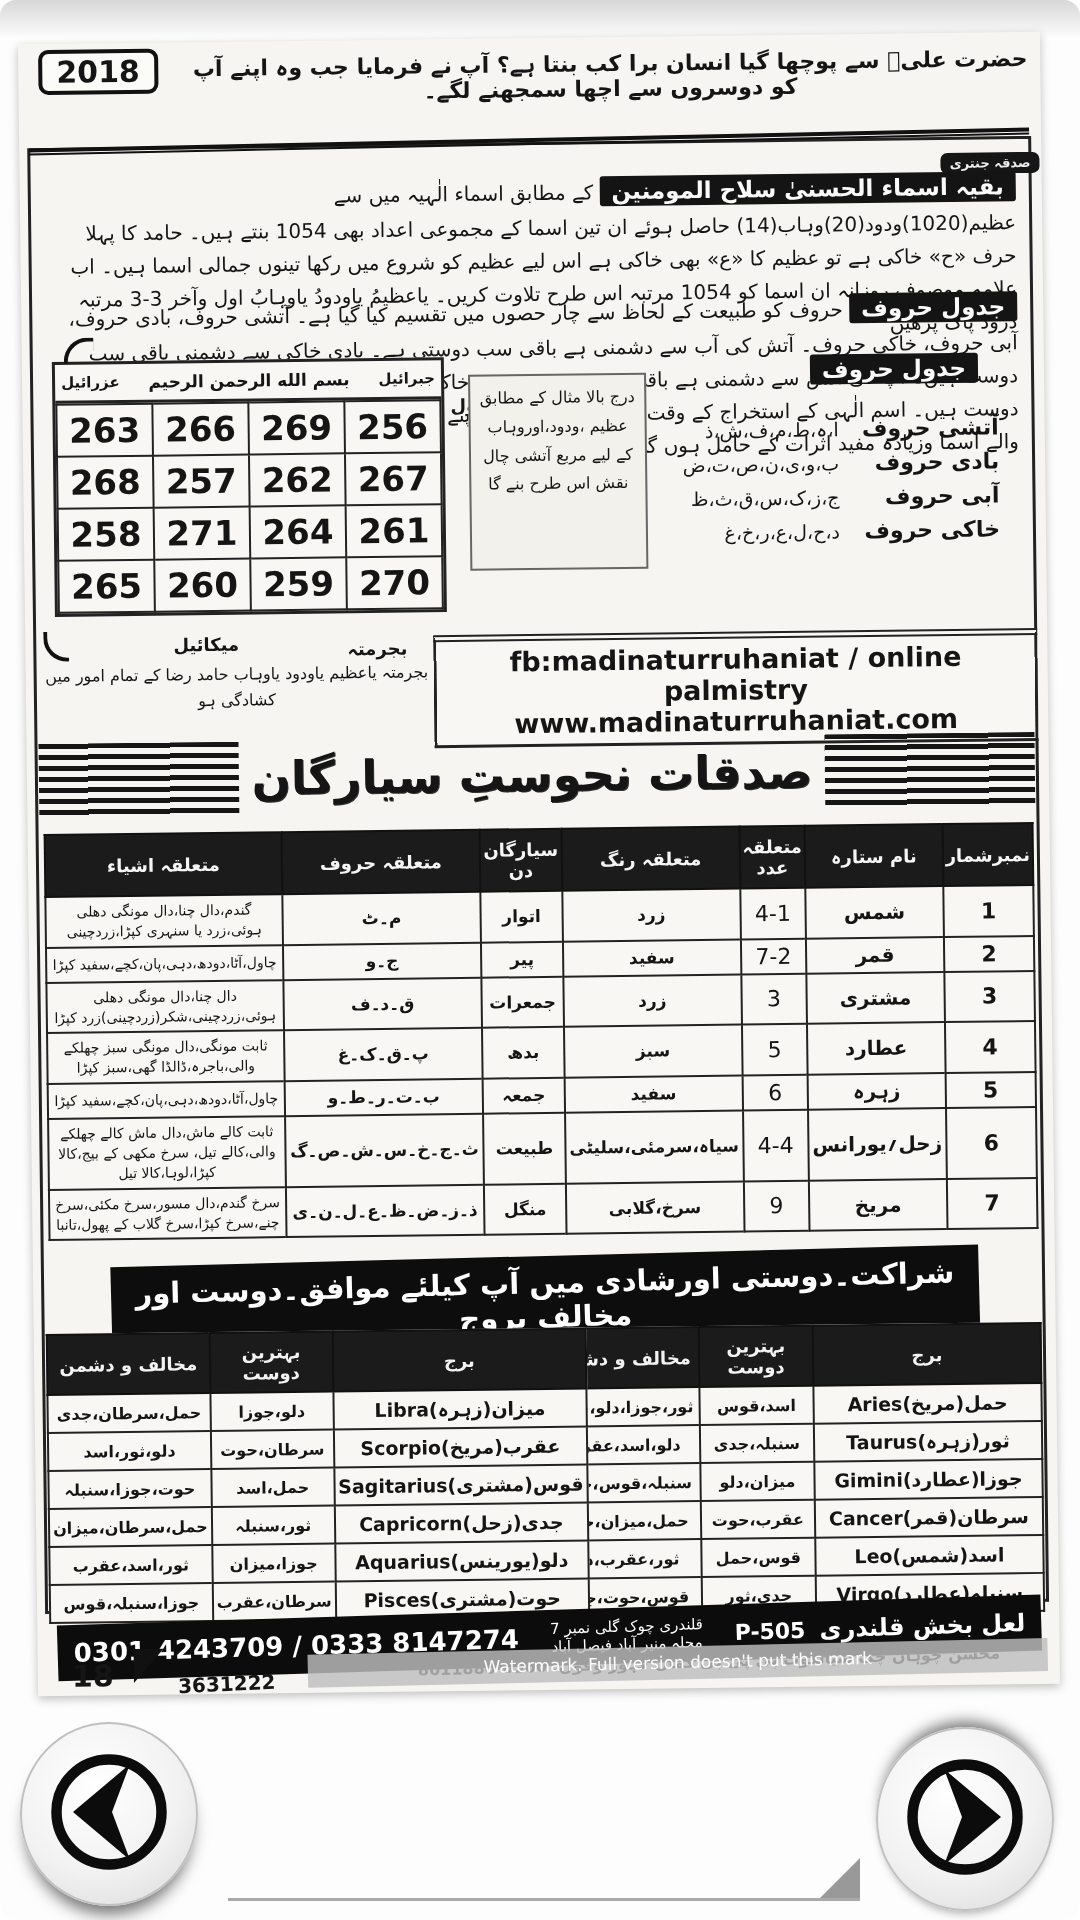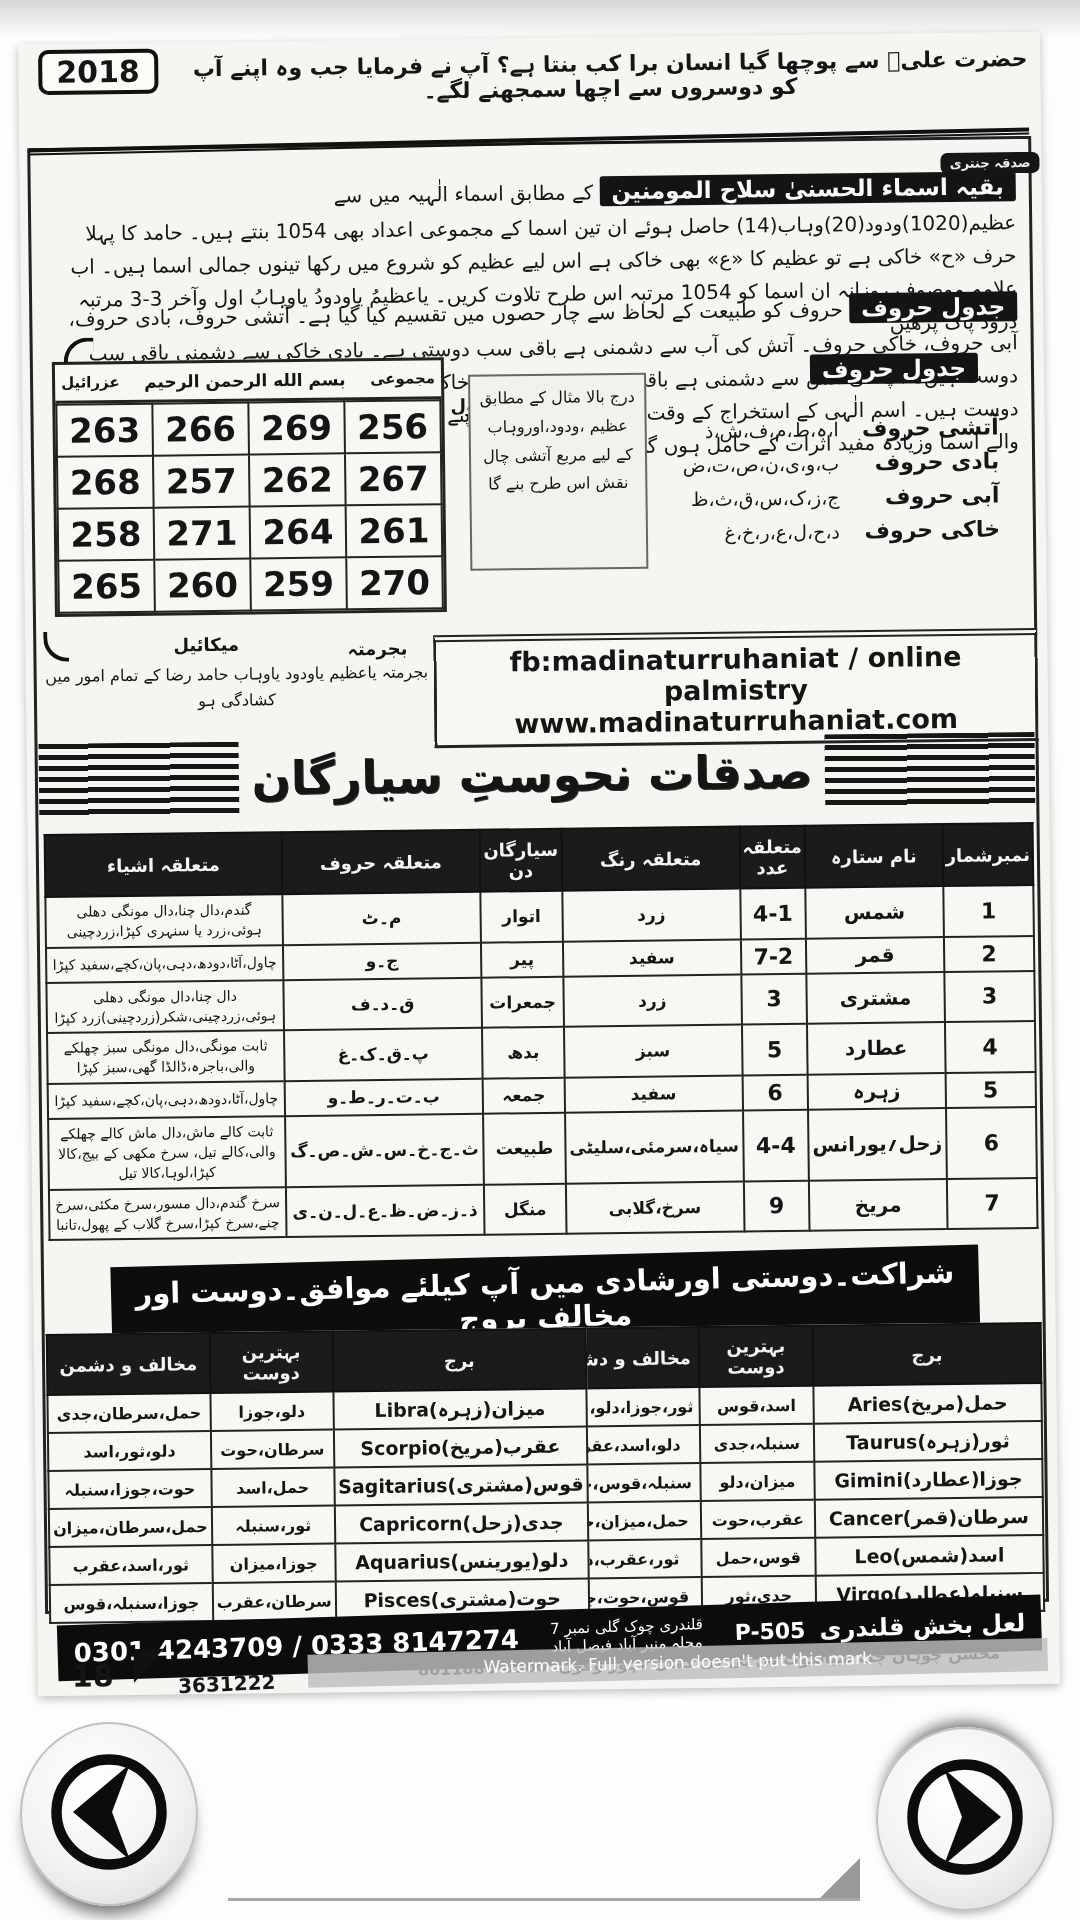--- a/index.html
+++ b/index.html
@@ -1,17 +1,17 @@
 <!DOCTYPE html>
 <html><head>
 <meta charset="utf-8">
 <style>
   html,body{margin:0;padding:0;background:#ffffff;}
   *{box-sizing:border-box;font-family:"DejaVu Sans",sans-serif;}
-  .screen{position:relative;width:1080px;height:1920px;overflow:hidden;background:#fdfdfd;}
+  .screen{position:relative;width:1080px;height:1920px;overflow:hidden;background:#fdfdfd;border-radius:16px;}
   .topstrip{position:absolute;left:0;top:0;width:1080px;height:40px;
     background:linear-gradient(#d7d7d7,#ffffff);}
   
   .page{position:absolute;left:28px;top:38px;width:1022px;height:1652px;
     background:#f6f5f1;color:#151515;transform:rotate(-0.7deg);
     box-shadow:0 3px 10px rgba(0,0,0,.25);}
   .abs{position:absolute;}
   .rtl{direction:rtl;}
   .y2018{left:20px;top:6px;border:4px solid #111;border-radius:10px;padding:1px 14px;
     font-size:30px;font-weight:bold;background:#fbfbf8;}
@@ -55,21 +55,21 @@
   .stripes.r{flex-basis:210px;}
   .sadtitle{flex:1;text-align:center;font-size:46px;font-weight:bold;
     text-shadow:1px 1px 0 #333;}
   
   .stable{left:16px;top:790px;width:990px;border-collapse:collapse;background:#f8f7f3;}
   .stable th{background:#1b1b1b;color:#f5f5f5;font-size:18px;font-weight:bold;
     border:2px solid #111;padding:9px 2px;}
   .stable td{border:2px solid #222;text-align:center;padding:4px 3px;}
   .c-no{font-size:22px;font-weight:bold;}
   .c-star{font-size:20px;font-weight:bold;}
-  .c-num{font-size:22px;font-weight:bold;}
+  .c-num{font-size:22px;font-weight:normal;}
   .c-clr,.c-day{font-size:17px;font-weight:bold;}
   .c-let{font-size:17px;font-weight:bold;}
   .c-items{font-size:14px;line-height:1.45;}
   
   .zbanner{left:78px;top:1218px;width:868px;background:#0d0d0d;color:#fff;
     text-align:center;font-size:29px;font-weight:bold;padding:10px 4px;
     transform:rotate(-0.8deg);}
   .ztable{border-collapse:collapse;background:#f8f7f3;position:absolute;top:1290px;}
   .ztable.left{left:12px;width:492px;}
   .ztable.right{left:510px;width:498px;}
@@ -119,21 +119,21 @@
     <div class="abs topline rtl">حضرت علیؓ سے پوچھا گیا انسان برا کب بنتا ہے؟ آپ نے فرمایا جب وہ اپنے آپ کو دوسروں سے اچھا سمجھنے لگے۔</div>
     <div class="abs dblline"></div>
     <div class="abs cornerbadge rtl">صدقہ جنتری</div>
 
     <p class="abs para rtl" style="top:116px;"><span class="blacklabel">بقیہ اسماء الحسنیٰ سلاح المومنین</span> <span>کے مطابق اسماء الٰہیہ میں سے عظیم(1020)ودود(20)وہاب(14) حاصل ہوئے ان تین اسما کے مجموعی اعداد بھی 1054 بنتے ہیں۔ حامد کا پہلا حرف «ح» خاکی ہے تو عظیم کا «ع» بھی خاکی ہے اس لیے عظیم کو شروع میں رکھا تینوں جمالی اسما ہیں۔ اب علامہ موصوف روزانہ ان اسما کو 1054 مرتبہ اس طرح تلاوت کریں۔ یاعظیمُ یاودودُ یاوہابُ اول وآخر 3-3 مرتبہ درود پاک پڑھیں</span></p>
 
     <p class="abs para rtl" style="top:236px;"><span class="blacklabel">جدول حروف</span> <span>حروف کو طبیعت کے لحاظ سے چار حصوں میں تقسیم کیا گیا ہے۔ آتشی حروف، بادی حروف، آبی حروف، خاکی حروف۔ آتش کی آب سے دشمنی ہے باقی سب دوستی ہے۔ بادی خاکی سے دشمنی باقی سب دوست ہیں۔ آپ کی آتش سے دشمنی ہے باقی سب دوست ہیں۔ خاک کی باد سے دشمنی ہے باقی سب عناصر دوست ہیں۔ اسم الٰہی کے استخراج کے وقت ذہن میں رکھیں کہ اپنے نام کے حرف سے دوست حروف شروع ہونے والے اسما وزیادہ مفید اثرات کے حامل ہوں گے۔</span></p>
 
     <div class="abs gridbox">
       <div class="gridhead">
-        <span>مجموعی</span>
+        <span>جبرائیل</span>
         <span class="bism">بسم الله الرحمن الرحيم</span>
         <span>عزرائیل</span>
       </div>
       <table class="ntable">
         <tbody>
             <tr>
           <td>263</td>
           <td>266</td>
           <td>269</td>
           <td>256</td>

